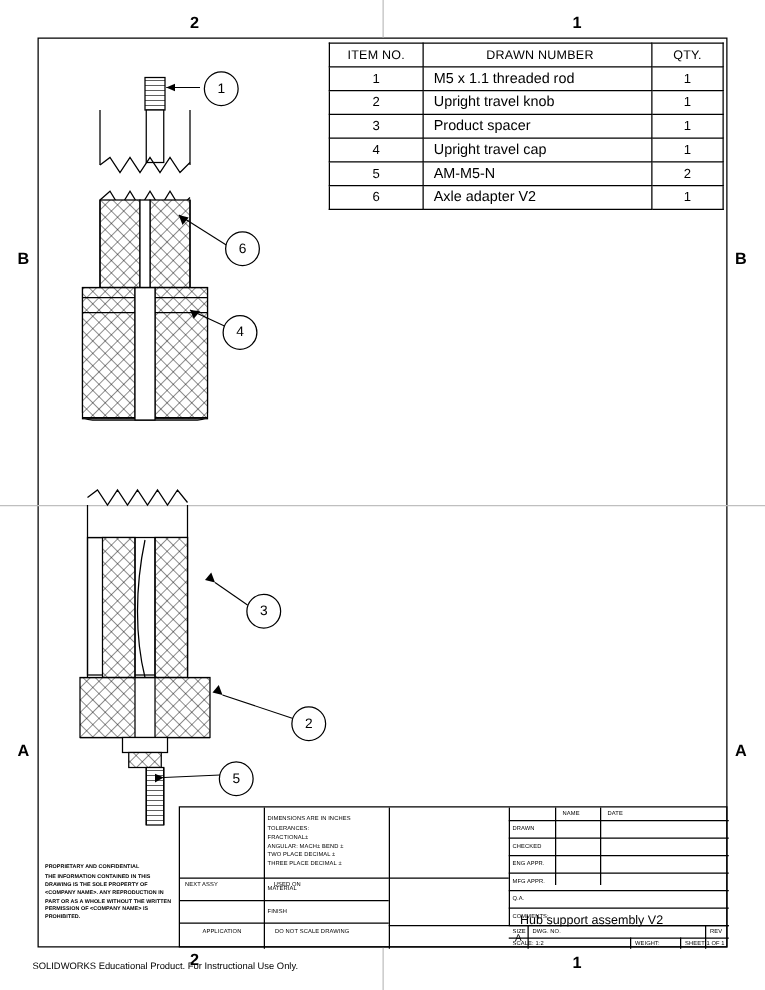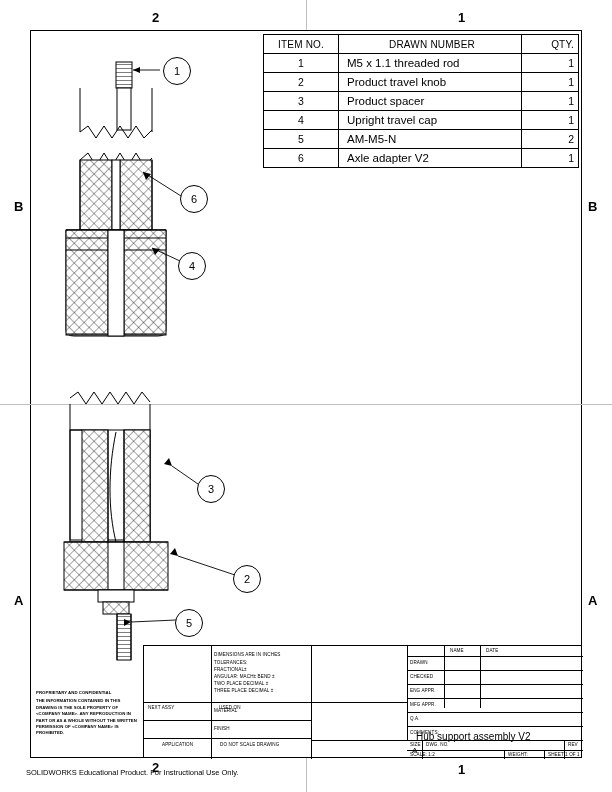--- a/index.html
+++ b/index.html
@@ -54,21 +54,21 @@
     padding: 0 4px;
     font-weight: normal;
   }
   .bom th {
     font-size: 10px;
     letter-spacing: .2px;
     text-align: center;
   }
   .bom .c-item { width: 66px; text-align: center; }
   .bom .c-part { text-align: left; padding-left: 8px; }
-  .bom .c-qty  { width: 48px; text-align: right; }
+  .bom .c-qty  { width: 48px; text-align: center; }
   .bom td.c-part { font-size: 11.5px; }
 
   
   .balloon {
     position: absolute;
     width: 26px; height: 26px;
     border: 1px solid #000;
     border-radius: 50%;
     background: #fff;
     font-size: 11px;
@@ -149,21 +149,21 @@
       </tr>
     </thead>
     <tbody>
       <tr>
         <td class="c-item">1</td>
         <td class="c-part">M5 x 1.1 threaded rod</td>
         <td class="c-qty">1</td>
       </tr>
       <tr>
         <td class="c-item">2</td>
-        <td class="c-part">Product travel knob</td>
+        <td class="c-part">Upright travel knob</td>
         <td class="c-qty">1</td>
       </tr>
       <tr>
         <td class="c-item">3</td>
         <td class="c-part">Product spacer</td>
         <td class="c-qty">1</td>
       </tr>
       <tr>
         <td class="c-item">4</td>
         <td class="c-part">Upright travel cap</td>

